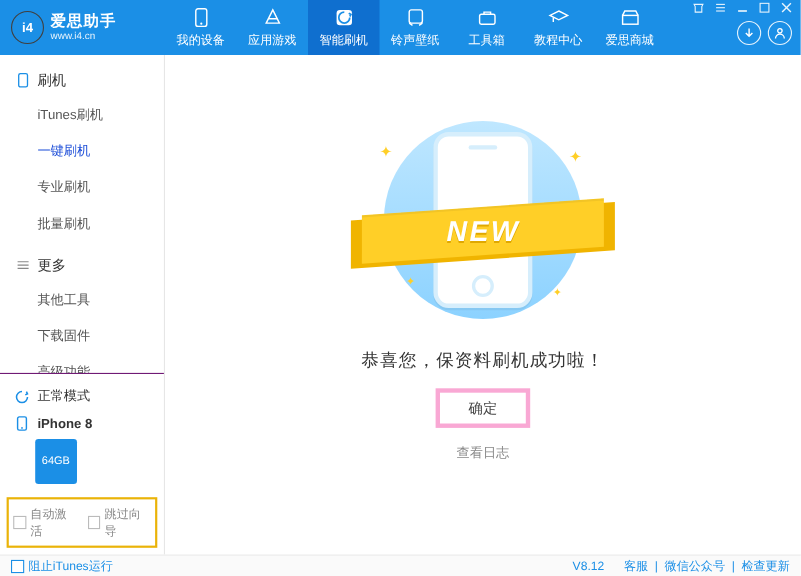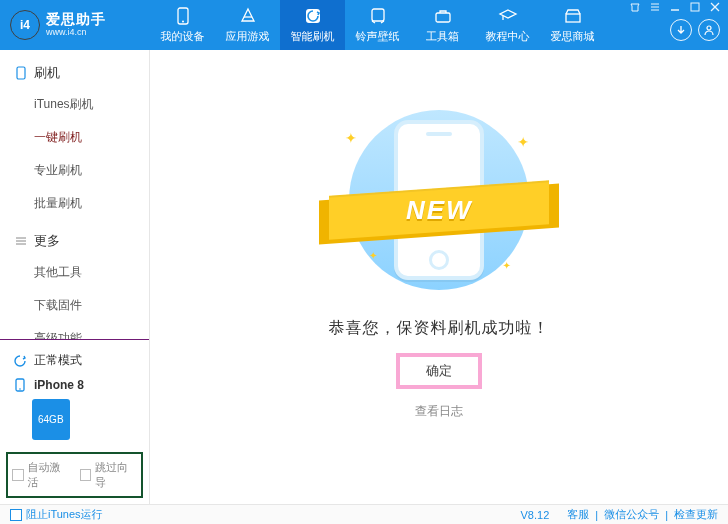--- a/index.html
+++ b/index.html
@@ -22,28 +22,28 @@
 .win-btn { width:18px; height:14px; display:flex; align-items:center; justify-content:center; font-size:10px; opacity:.9; cursor:pointer; }
 .circ-btn { width:22px; height:22px; border:1.5px solid rgba(255,255,255,.9); border-radius:50%; display:flex; align-items:center; justify-content:center; margin-top:10px; cursor:pointer; }
 
 
 .body { display:flex; height:454px; }
 .sidebar { width:150px; border-right:1px solid #e6e6e6; display:flex; flex-direction:column; background:#fff; }
 .side-scroll { flex:1; overflow:auto; padding-top:8px; }
 .side-group-title { display:flex; align-items:center; gap:6px; padding:6px 14px; color:#333; font-size:13px; }
 .side-group-title .gicon { width:14px; height:14px; display:flex; align-items:center; justify-content:center; color:#1b8fe6; font-size:12px; }
 .side-item { padding:8px 14px 8px 34px; font-size:12px; color:#555; cursor:pointer; }
-.side-item.active { color:#7f1d1d; }
+.side-item.active { color:#1d4ed8; }
 .side-status { border-top:1px solid #701a75; padding:8px 10px; }
 .status-row { display:flex; align-items:center; gap:6px; padding:4px 2px; font-size:12px; }
 .status-row .sicon { width:16px; height:16px; border-radius:50%; display:flex; align-items:center; justify-content:center; font-size:10px; }
 .mode-icon { color:#1b8fe6; }
 .phone-icon { color:#1b8fe6; }
 .badge { display:inline-block; background:#1b8fe6; color:#fff; font-size:10px; padding:15px 6px; border-radius:3px; margin-left:22px; margin-top:2px; }
-.check-row-box { border:2px solid #14532d; margin:4px 6px 6px 6px; padding:6px 4px; display:flex; gap:10px; }
+.check-row-box { border:2px solid #eab308; margin:4px 6px 6px 6px; padding:6px 4px; display:flex; gap:10px; }
 .chk { display:flex; align-items:center; gap:4px; color:#888; font-size:11px; }
 .chkbox { width:12px; height:12px; border:1px solid #bbb; background:#fff; }
 
 .main { flex:1; position:relative; background:#fff; display:flex; flex-direction:column; align-items:center; justify-content:flex-start; padding-top:40px; }
 .illus { width:260px; height:200px; position:relative; margin-top:10px; }
 .illus-circle { position:absolute; width:180px; height:180px; border-radius:50%; background:linear-gradient(180deg,#bfe7ff,#8cd2ff); left:40px; top:10px; }
 .illus-phone { position:absolute; width:90px; height:160px; background:#fff; border:4px solid #d6eefc; border-radius:14px; left:85px; top:20px; box-shadow:0 2px 0 rgba(0,0,0,.05); }
 .illus-phone:before { content:""; position:absolute; width:26px; height:4px; background:#d6eefc; border-radius:2px; top:8px; left:50%; transform:translateX(-50%); }
 .illus-phone:after { content:""; position:absolute; width:14px; height:14px; border:3px solid #d6eefc; border-radius:50%; bottom:6px; left:50%; transform:translateX(-50%); }
 .illus-ribbon-back { position:absolute; left:10px; top:92px; width:240px; height:44px; background:#f0b400; transform:skewY(-4deg); }

